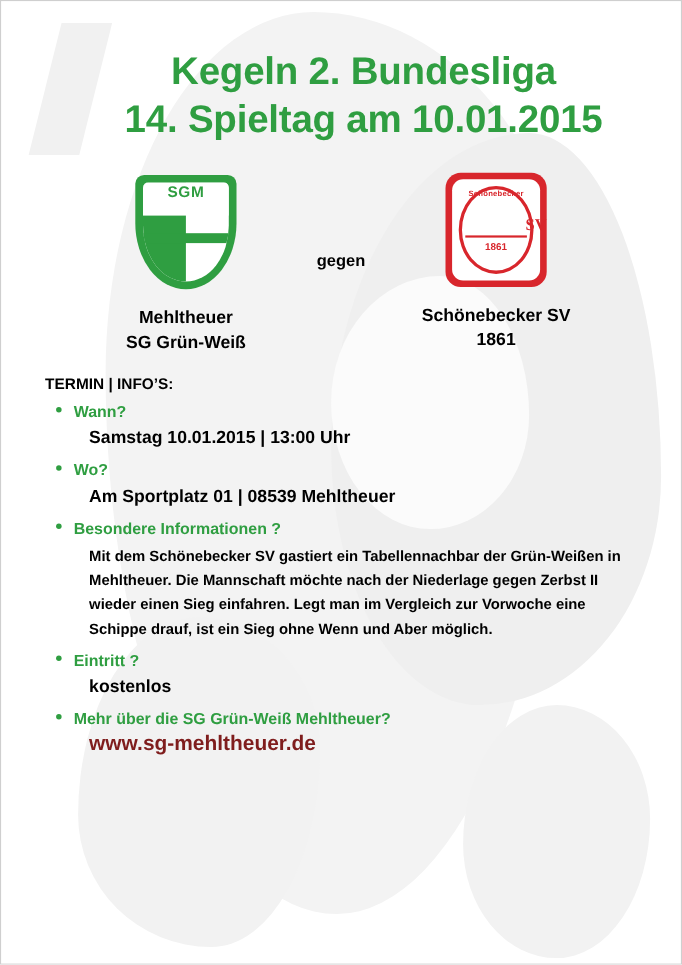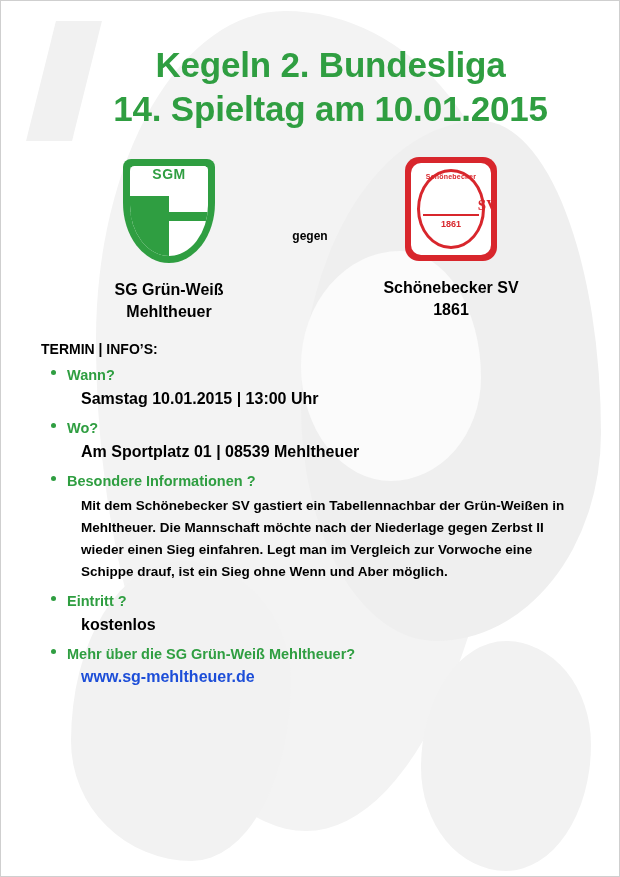--- a/index.html
+++ b/index.html
@@ -95,21 +95,21 @@
     align-items: flex-start;
     justify-content: space-between;
     margin-top: 26px;
     padding: 0 78px;
   }
   .team {
     width: 180px;
     text-align: center;
   }
   .vs {
-    font-size: 12px;
+    font-size: 15px;
     font-weight: bold;
     color: #000;
     padding-top: 72px;
     width: 80px;
     text-align: center;
   }
   .team-name {
     font-size: 16px;
     font-weight: bold;
     color: #000;
@@ -269,23 +269,23 @@
   }
   .a-para {
     color: #000;
     font-weight: bold;
     font-size: 13.5px;
     line-height: 22px;
     padding-left: 14px;
     margin-top: 4px;
   }
   .link-line {
-    color: #1d4ed8;
-    font-weight: bold;
-    font-size: 16px;
+    color: #7f1d1d;
+    font-weight: bold;
+    font-size: 19px;
     line-height: 22px;
     padding-left: 14px;
     margin-top: 2px;
   }
 </style>
 </head>
 <body>
 
 <div class="page">
 
@@ -311,22 +311,22 @@
         <div class="crest-gw">
           <div class="shield"></div>
           <div class="shield-inner">
             <div class="shield-green-half"></div>
             <div class="shield-white-top"></div>
             <div class="shield-bar"></div>
           </div>
           <div class="shield-txt">SGM</div>
         </div>
         <div class="team-name">
+          <div>Mehltheuer</div>
           <div>SG Grün-Weiß</div>
-          <div>Mehltheuer</div>
         </div>
       </div>
 
       <div class="vs">gegen</div>
 
       <div class="team">
         <div class="crest-ssv">
           <div class="ssv-outer"></div>
           <div class="ssv-inner"></div>
           <div class="ssv-ring"></div>

